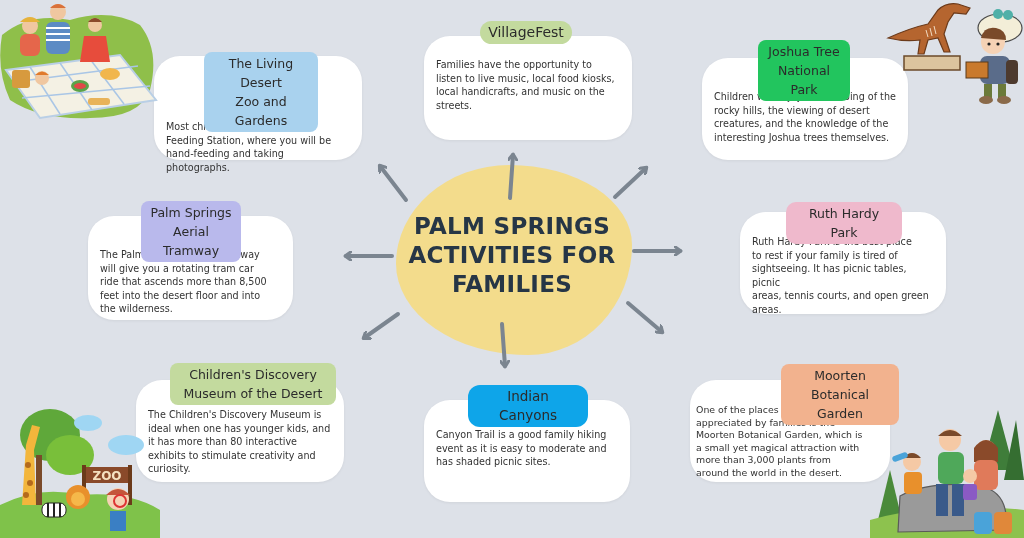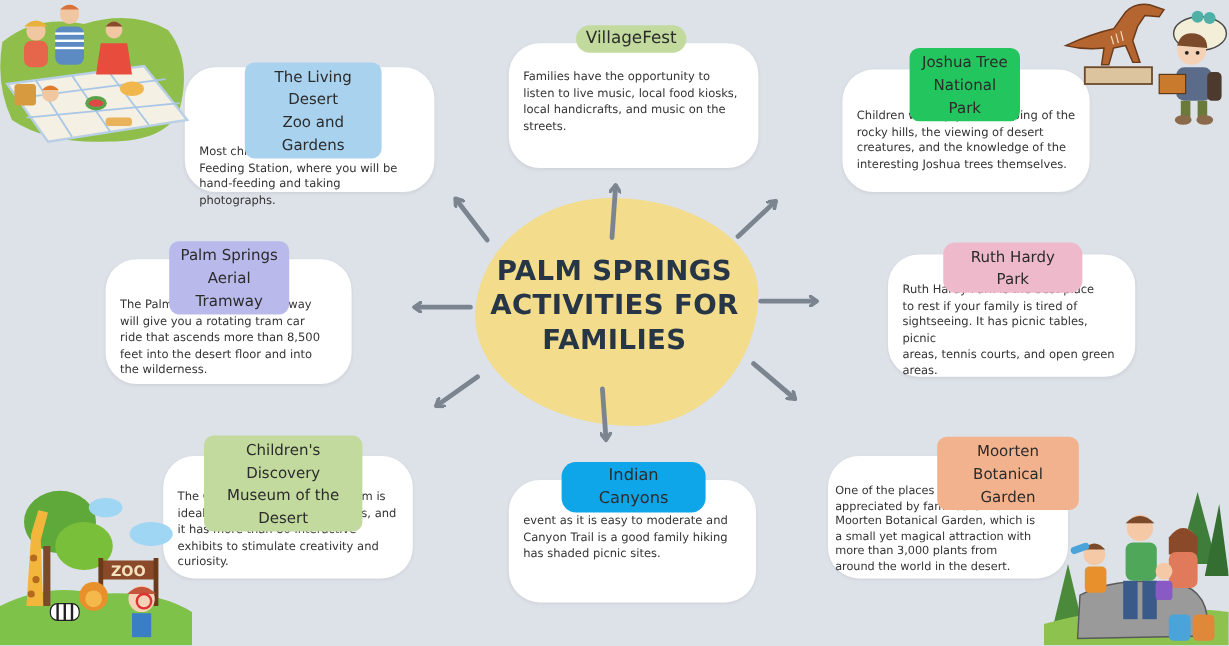--- a/index.html
+++ b/index.html
@@ -149,29 +149,29 @@
 
   <div class="card" style="left:136px;top:380px;width:208px;height:102px;">
     <div class="card-text" style="top:28px;">
       <div>The Children's Discovery Museum is</div>
       <div>ideal when one has younger kids, and</div>
       <div>it has more than 80 interactive</div>
       <div>exhibits to stimulate creativity and</div>
       <div>curiosity.</div>
     </div>
   </div>
-  <div class="label" style="left:170px;top:363px;width:132px;background:#c3da9e;">
+  <div class="label" style="left:170px;top:363px;width:166px;background:#c3da9e;">
     <div>Children's Discovery</div>
     <div>Museum of the Desert</div>
   </div>
 
   <div class="card" style="left:424px;top:400px;width:206px;height:102px;">
     <div class="card-text" style="top:28px;">
+      <div>Canyon Trail is a good family hiking</div>
       <div>event as it is easy to moderate and</div>
-      <div>Canyon Trail is a good family hiking</div>
       <div>has shaded picnic sites.</div>
     </div>
   </div>
   <div class="label" style="left:468px;top:385px;width:120px;background:#0ea5e9;font-size:13.5px;border-radius:12px;">
     <div>Indian Canyons</div>
   </div>
 
   <div class="card" style="left:690px;top:380px;width:200px;height:102px;">
     <div class="card-text" style="top:24px;padding:0 6px;font-size:9.4px;line-height:12.6px;">
       <div>One of the places that is much</div>

